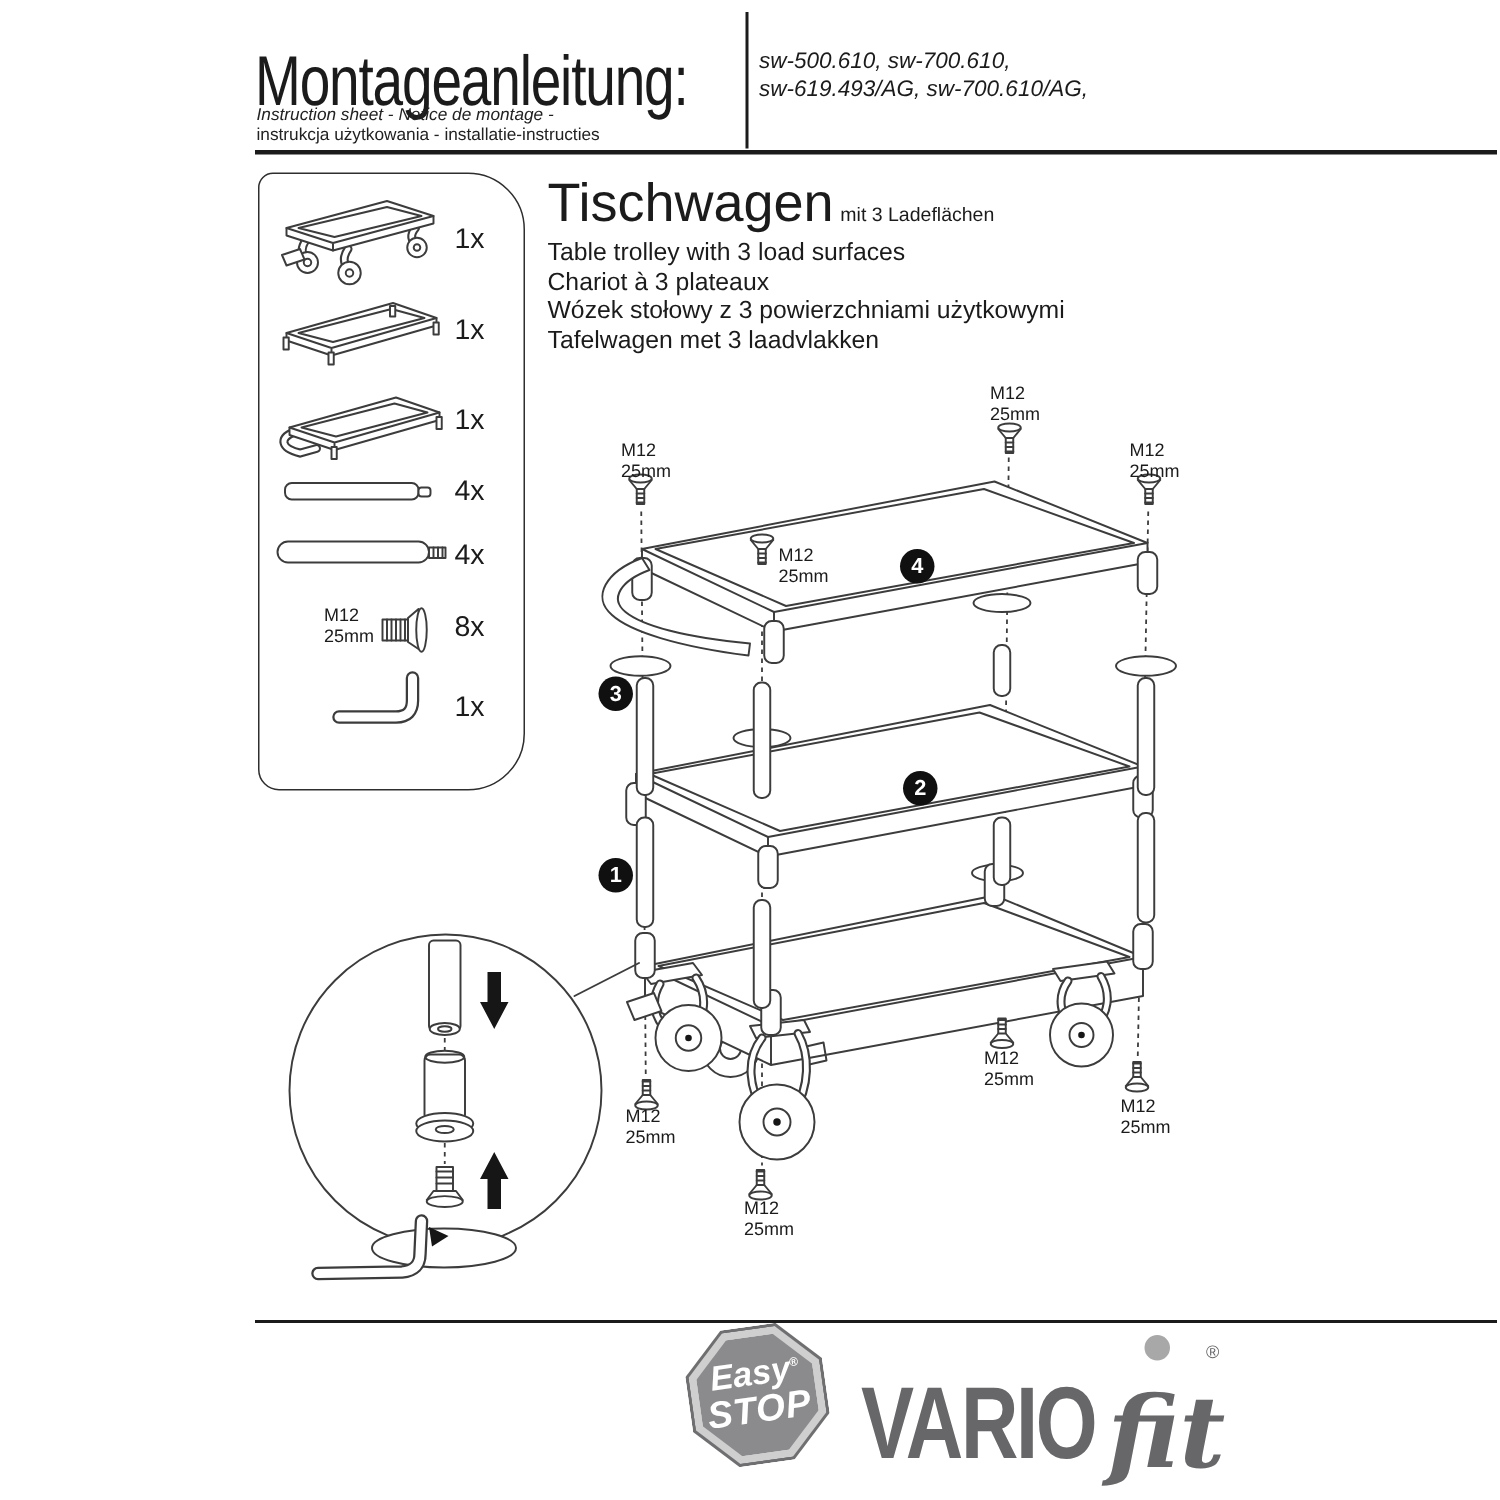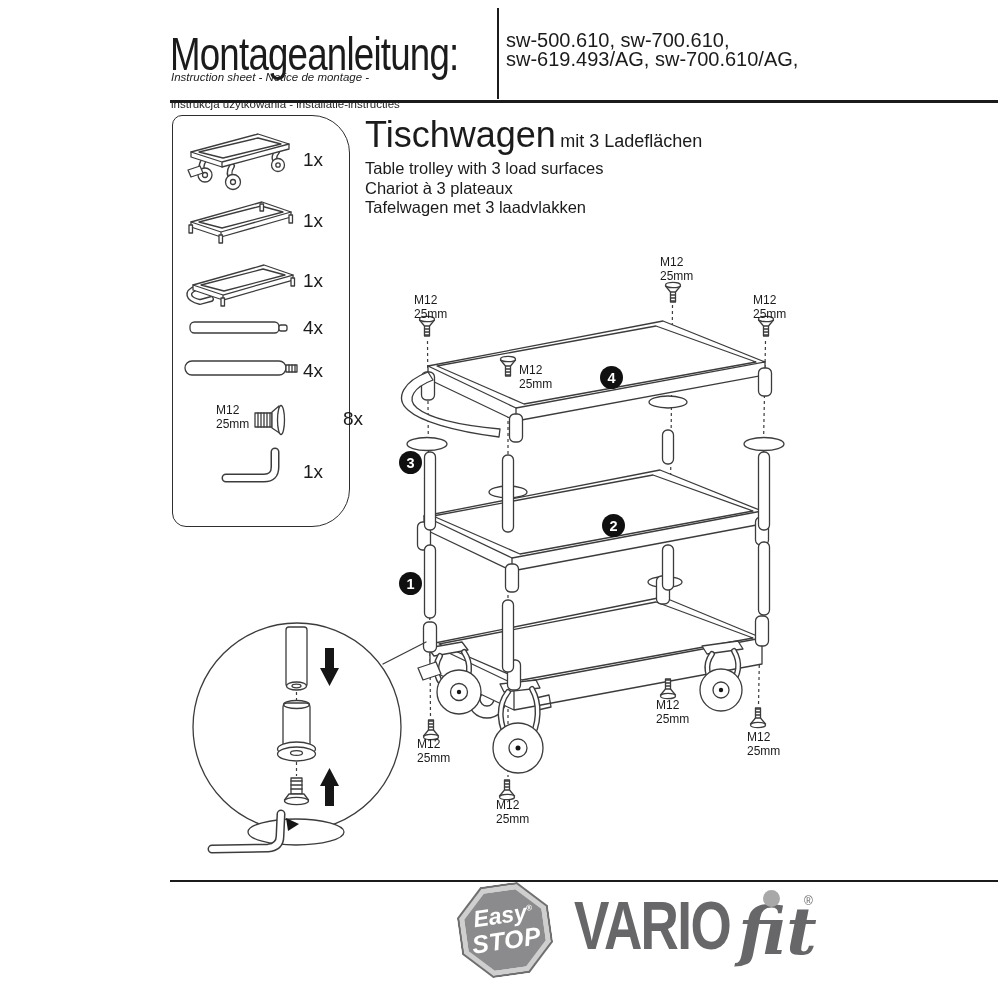--- a/index.html
+++ b/index.html
@@ -2,30 +2,30 @@
 <html><head>
 <meta charset="utf-8">
 <style>
   html,body{margin:0;padding:0;background:#fff;}
   .page{position:relative;width:1000px;height:1000px;background:#fff;overflow:hidden;
         font-family:"Liberation Sans",sans-serif;color:#1b1b1b;}
   .abs{position:absolute;}
   
   .main-title{font-size:47px;letter-spacing:-1px;transform:scaleX(0.78);transform-origin:left top;white-space:nowrap;}
   .sub{font-size:11.5px;color:#222;white-space:nowrap;}
-  .models{font-size:20px;line-height:19px;white-space:nowrap;}
+  .models{font-size:15px;line-height:19px;white-space:nowrap;font-style:italic;}
   .vline{width:1.5px;background:#1b1b1b;}
   .hline{background:#1b1b1b;}
   
   .panel{border:1.6px solid #2e2e2e;border-radius:10px 38px 38px 14px;}
   .qty{font-size:19px;}
   .lbl{font-size:12px;line-height:13.5px;white-space:nowrap;}
   
   .ptitle{font-size:36px;white-space:nowrap;}
-  .ptitle-suffix{font-size:18px;}
+  .ptitle-suffix{font-size:13px;}
   .ptrans{font-size:16.5px;line-height:19.5px;white-space:nowrap;}
   
   svg.art{position:absolute;left:0;top:0;z-index:1;}
   .txt{z-index:2;}
   .stepnum{width:23px;height:23px;border-radius:50%;background:#101010;color:#fff;
            font-size:14.5px;font-weight:bold;display:flex;align-items:center;justify-content:center;z-index:2;}
   
   .ln{stroke:#3c3c3c;stroke-width:1.3;fill:none;stroke-linejoin:round;stroke-linecap:round;}
   .w{fill:#fff;}
   .dash{stroke:#3c3c3c;stroke-width:1.2;fill:none;stroke-dasharray:3 3;}
@@ -34,61 +34,62 @@
   .key{stroke:#3c3c3c;stroke-width:9;stroke-linecap:round;stroke-linejoin:round;fill:none;}
   .keyw{stroke:#fff;stroke-width:6;stroke-linecap:round;stroke-linejoin:round;fill:none;}
   .blk{fill:#161616;stroke:none;}
   
   .oct{clip-path:polygon(30% 0%,70% 0%,100% 30%,100% 70%,70% 100%,30% 100%,0% 70%,0% 30%);}
   .easystop{transform:rotate(-8deg);}
   .es-text{color:#fff;text-align:center;line-height:1;}
   .es-easy{font-size:23px;font-weight:bold;font-style:italic;}
   .es-stop{font-size:25px;font-weight:bold;font-style:italic;letter-spacing:0.5px;margin-top:1px;}
   .es-reg{font-size:8px;vertical-align:9px;font-style:normal;}
-  .brand{display:flex;align-items:flex-end;}
+  .brand{display:flex;align-items:flex-end;margin-top:24px;}
   .brand-vario{font-size:68px;font-weight:bold;color:#67676a;letter-spacing:-2px;
                display:inline-block;transform:scaleX(0.78);transform-origin:left bottom;}
   .brand-fit{font-size:66px;font-weight:bold;font-style:italic;color:#67676a;
              font-family:"DejaVu Serif",serif;margin-left:-36px;position:relative;top:6px;}
   .brand-dot{position:absolute;width:17px;height:17px;border-radius:50%;background:#a8a8a9;z-index:3;}
   .brand-reg{font-size:12px;color:#67676a;position:absolute;}
 </style>
 </head>
 <body>
 
 <div class="page">
 
   <div class="abs txt main-title" style="left:170px;top:26px;">Montageanleitung:</div>
   <div class="abs txt sub" style="left:171px;top:71px;font-style:italic;">Instruction sheet - Notice de montage -</div>
-  <div class="abs txt sub" style="left:171px;top:98px;">instrukcja użytkowania - installatie-instructies</div>
+  <div class="abs txt sub" style="left:171px;top:84px;">instrukcja użytkowania - installatie-instructies</div>
   <div class="abs vline" style="left:497px;top:8px;height:91px;"></div>
   <div class="abs txt models" style="left:506px;top:31px;">
     <div>sw-500.610, sw-700.610,</div>
     <div>sw-619.493/AG, sw-700.610/AG,</div>
   </div>
   <div class="abs hline" style="left:170px;top:100px;width:828px;height:2.5px;"></div>
 
   <div class="abs panel" style="left:172px;top:115px;width:176px;height:410px;"></div>
   <div class="abs txt qty" style="left:303px;top:149px;">1x</div>
   <div class="abs txt qty" style="left:303px;top:210px;">1x</div>
   <div class="abs txt qty" style="left:303px;top:270px;">1x</div>
   <div class="abs txt qty" style="left:303px;top:317px;">4x</div>
   <div class="abs txt qty" style="left:303px;top:360px;">4x</div>
-  <div class="abs txt qty" style="left:303px;top:408px;margin-left:40px;">8x</div>
+  <div class="abs txt qty" style="left:303px;top:408px;">8x</div>
   <div class="abs txt qty" style="left:303px;top:461px;">1x</div>
   <div class="abs txt lbl" style="left:216px;top:404px;">
     <div>M12</div>
     <div>25mm</div>
   </div>
 
   <div class="abs txt" style="left:365px;top:114px;">
     <span class="ptitle">Tischwagen</span>
     <span class="ptitle-suffix">mit 3 Ladeflächen</span>
     <div class="ptrans" style="margin-top:3px;">Table trolley with 3 load surfaces</div>
     <div class="ptrans">Chariot à 3 plateaux</div>
+    <div class="ptrans">Wózek stołowy z 3 powierzchniami użytkowymi</div>
     <div class="ptrans">Tafelwagen met 3 laadvlakken</div>
   </div>
 
   <svg class="art" width="1000" height="1000" viewBox="0 0 1000 1000">
     <defs>
       <g id="scrw">
         <rect class="ln w" x="-2.5" y="8" width="5" height="11"></rect>
         <path class="ln" d="M-2.5,12 H2.5 M-2.5,15 H2.5 M-2.5,18 H2.5" stroke-width="0.9"></path>
         <path class="ln w" d="M-7.5,3 L-2.5,9 L2.5,9 L7.5,3 Z"></path>
         <ellipse class="ln w" cx="0" cy="2" rx="7.5" ry="2.7"></ellipse>

